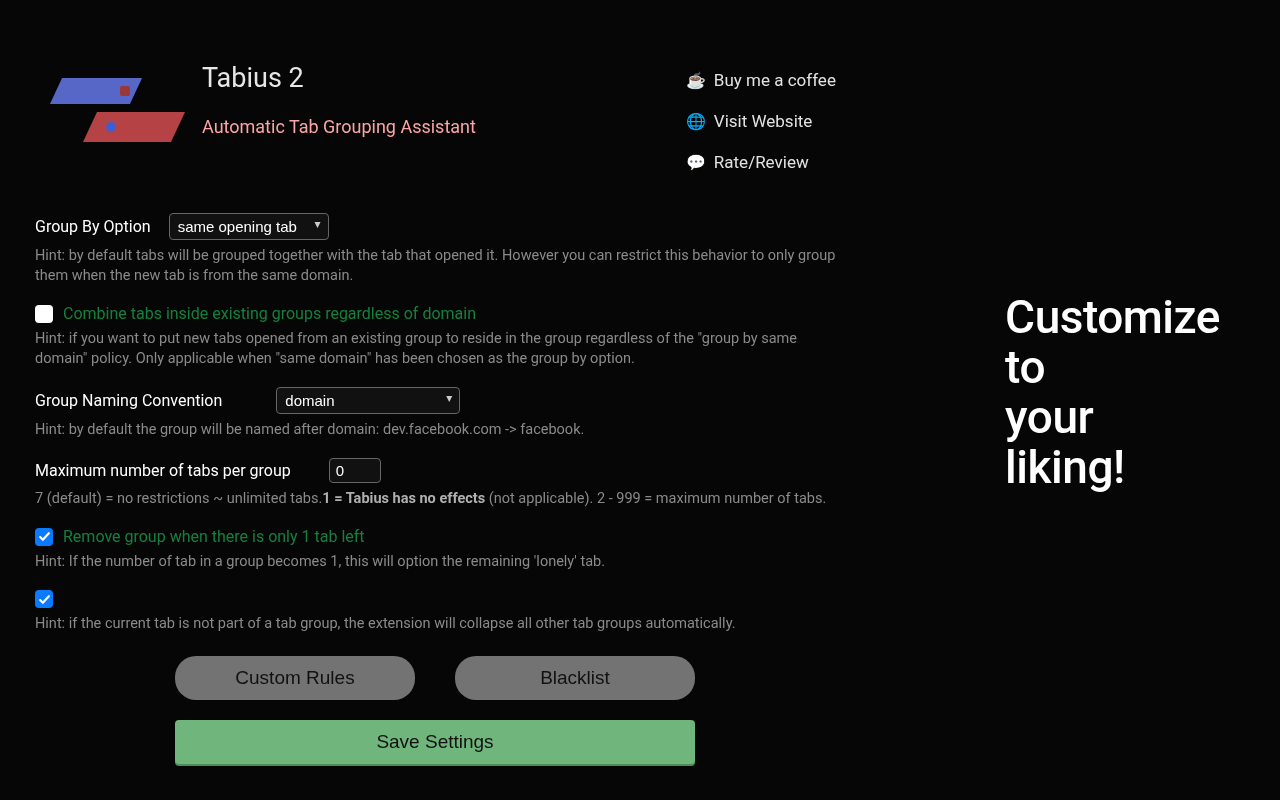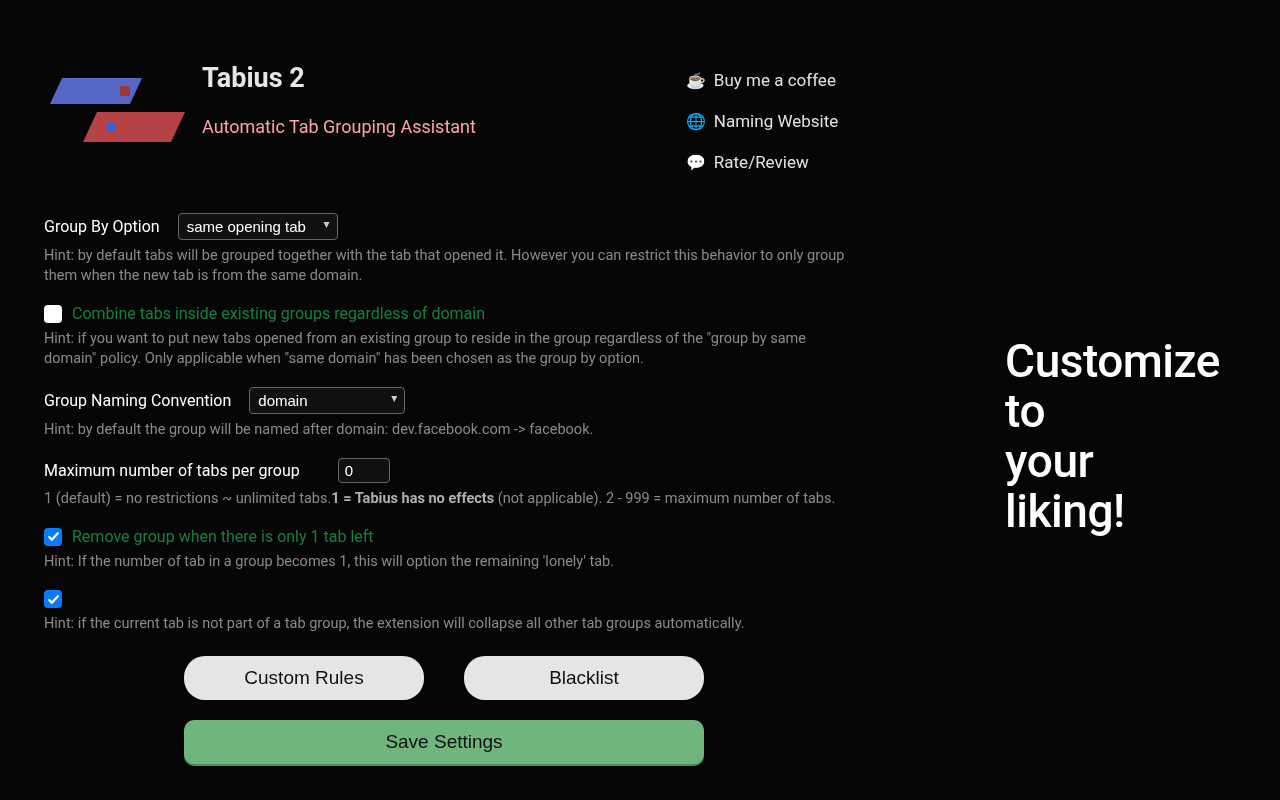--- a/index.html
+++ b/index.html
@@ -5,64 +5,64 @@
   * { box-sizing: border-box; margin: 0; padding: 0; }
   html, body { width: 1280px; height: 800px; background: #060606; color: #e5e5e5; font-family: -apple-system, BlinkMacSystemFont, "Segoe UI", Roboto, Helvetica, Arial, sans-serif; overflow: hidden; }
   .container { position: relative; width: 100%; height: 100%; }
   .header { display: flex; align-items: flex-start; padding: 62px 50px 0 50px; }
   .logo-wrap { width: 128px; height: 80px; position: relative; }
   .logo-top { position: absolute; left: 6px; top: 16px; width: 80px; height: 26px; background: #5667c7; transform: skewX(-25deg); }
   .logo-bottom { position: absolute; left: 40px; top: 50px; width: 88px; height: 30px; background: #b54245; transform: skewX(-25deg); }
   .logo-dot1 { position: absolute; left: 70px; top: 24px; width: 10px; height: 10px; background: #9a3737; border-radius: 2px; }
   .logo-dot2 { position: absolute; left: 56px; top: 60px; width: 10px; height: 10px; background: #3f5dd0; border-radius: 50%; }
   .title-block { margin-left: 24px; }
-  .title { font-size: 27px; color: #e6e6e6; font-weight: 700; }
+  .title { font-size: 27px; color: #e6e6e6; font-weight: 400; }
   .subtitle { font-size: 18px; color: #fca5a5; margin-top: 22px; }
   .links { margin-left: 210px; margin-top: -2px; }
   .links a { display: block; color: #e2e2e2; text-decoration: none; font-size: 17px; line-height: 40px; }
   .emoji { margin-right: 8px; font-size: 16px; }
-  .settings { padding: 30px 50px 0 44px; width: 900px; }
+  .settings { padding: 30px 50px 0 35px; width: 900px; }
   .row { margin-bottom: 6px; }
   .label-inline { display: inline-block; font-size: 16px; color: #fff; margin-right: 14px; vertical-align: middle; }
   select { background: #111; color: #fff; border: 1px solid #666; border-radius: 4px; padding: 4px 24px 4px 8px; font-size: 15px; appearance: none; position: relative; }
   .select-wrap { position: relative; display: inline-block; vertical-align: middle; }
   .select-wrap::after { content: "▾"; position: absolute; right: 8px; top: 4px; font-size: 12px; color: #ccc; pointer-events: none; }
   .hint { color: #8a8a8a; font-size: 14.5px; line-height: 20px; margin-top: 6px; margin-bottom: 18px; }
   .hint b { color: #b0b0b0; font-weight: 700; }
   .check-row { display: flex; align-items: center; gap: 10px; margin-top: 4px; }
   .checkbox { width: 18px; height: 18px; border-radius: 4px; background: #fff; display: inline-flex; align-items: center; justify-content: center; flex-shrink: 0; cursor: pointer; }
   .checkbox.checked { background: #0a7aff; }
   .checkbox.checked svg { width: 13px; height: 13px; }
   .check-label { font-size: 16px; color: #15803d; }
   input[type="text"].numbox { width: 52px; background: #111; border: 1px solid #666; border-radius: 4px; color: #fff; padding: 3px 6px; font-size: 15px; vertical-align: middle; margin-left: 20px; }
   .buttons { display: flex; gap: 40px; margin-top: 22px; margin-left: 140px; }
   .btn { width: 240px; height: 44px; border: none; border-radius: 6px; font-size: 19px; cursor: pointer; color: #111; }
-  .btn-light { background: #e5e5e5; border-radius: 21px; }
-  .btn-save { width: 520px; height: 44px; border: none; border-radius: 10px; font-size: 19px; cursor: pointer; color: #111; background: #70b57c; display: block; margin-top: 20px; box-shadow: 0 2px 0 #4e8c5a; }
+  .btn-light { background: #737373; border-radius: 21px; }
+  .btn-save { width: 520px; height: 44px; border: none; border-radius: 4px; font-size: 19px; cursor: pointer; color: #111; background: #70b57c; display: block; margin-top: 20px; box-shadow: 0 2px 0 #4e8c5a; }
   .save-wrap { margin-left: 140px; }
-  .aside { position: absolute; right: 60px; top: 292px; color: #fff; font-size: 46px; line-height: 50px; font-weight: 500; letter-spacing: -0.5px; margin-top: 44px; }
+  .aside { position: absolute; right: 60px; top: 292px; color: #fff; font-size: 46px; line-height: 50px; font-weight: 500; letter-spacing: -0.5px; }
 </style>
 </head>
 <body>
 
 <div class="container">
   <div class="header">
     <div class="logo-wrap">
       <div class="logo-top"></div>
       <div class="logo-bottom"></div>
       <div class="logo-dot1"></div>
       <div class="logo-dot2"></div>
     </div>
     <div class="title-block">
       <div class="title">Tabius 2</div>
       <div class="subtitle">Automatic Tab Grouping Assistant</div>
     </div>
     <div class="links">
       <a href="#"><span class="emoji">☕</span><span>Buy me a coffee</span></a>
-      <a href="#"><span class="emoji">🌐</span><span>Naming Website</span></a>
+      <a href="#"><span class="emoji">🌐</span><span>Visit Website</span></a>
       <a href="#"><span class="emoji">💬</span><span>Rate/Review</span></a>
     </div>
   </div>
 
   <div class="settings">
 
     <div class="row">
       <span class="label-inline">Group By Option</span>
       <span class="select-wrap">
         <select style="width:160px;">
@@ -74,33 +74,33 @@
 
     <div class="check-row">
       <span class="checkbox"></span>
       <span class="check-label">Combine tabs inside existing groups regardless of domain</span>
     </div>
     <div class="hint">Hint: if you want to put new tabs opened from an existing group to reside in the group regardless of the "group by same domain" policy. Only applicable when "same domain" has been chosen as the group by option.</div>
 
     <div class="row">
       <span class="label-inline">Group Naming Convention</span>
       <span class="select-wrap">
-        <select style="width:156px;">
+        <select style="width:184px;margin-left:36px;">
           <option>domain</option>
         </select>
       </span>
     </div>
     <div class="hint">Hint: by default the group will be named after domain: dev.facebook.com -&gt; facebook.</div>
 
     <div class="row">
       <span class="label-inline">Maximum number of tabs per group</span>
       <input type="text" class="numbox" value="0" style="">
     </div>
     <div class="hint">
-      <span>1 (default) = no restrictions ~ unlimited tabs.</span><b>1 = Tabius has no effects</b><span> (not applicable). 2 - 999 = maximum number of tabs.</span>
+      <span>7 (default) = no restrictions ~ unlimited tabs.</span><b>1 = Tabius has no effects</b><span> (not applicable). 2 - 999 = maximum number of tabs.</span>
     </div>
 
     <div class="check-row">
       <span class="checkbox checked">
         <svg viewBox="0 0 24 24" fill="none" stroke="#fff" stroke-width="4" stroke-linecap="round" stroke-linejoin="round">
             <polyline points="4 13 9 18 20 6"></polyline>
           </svg>
       </span>
       <span class="check-label">Remove group when there is only 1 tab left</span>
     </div>

